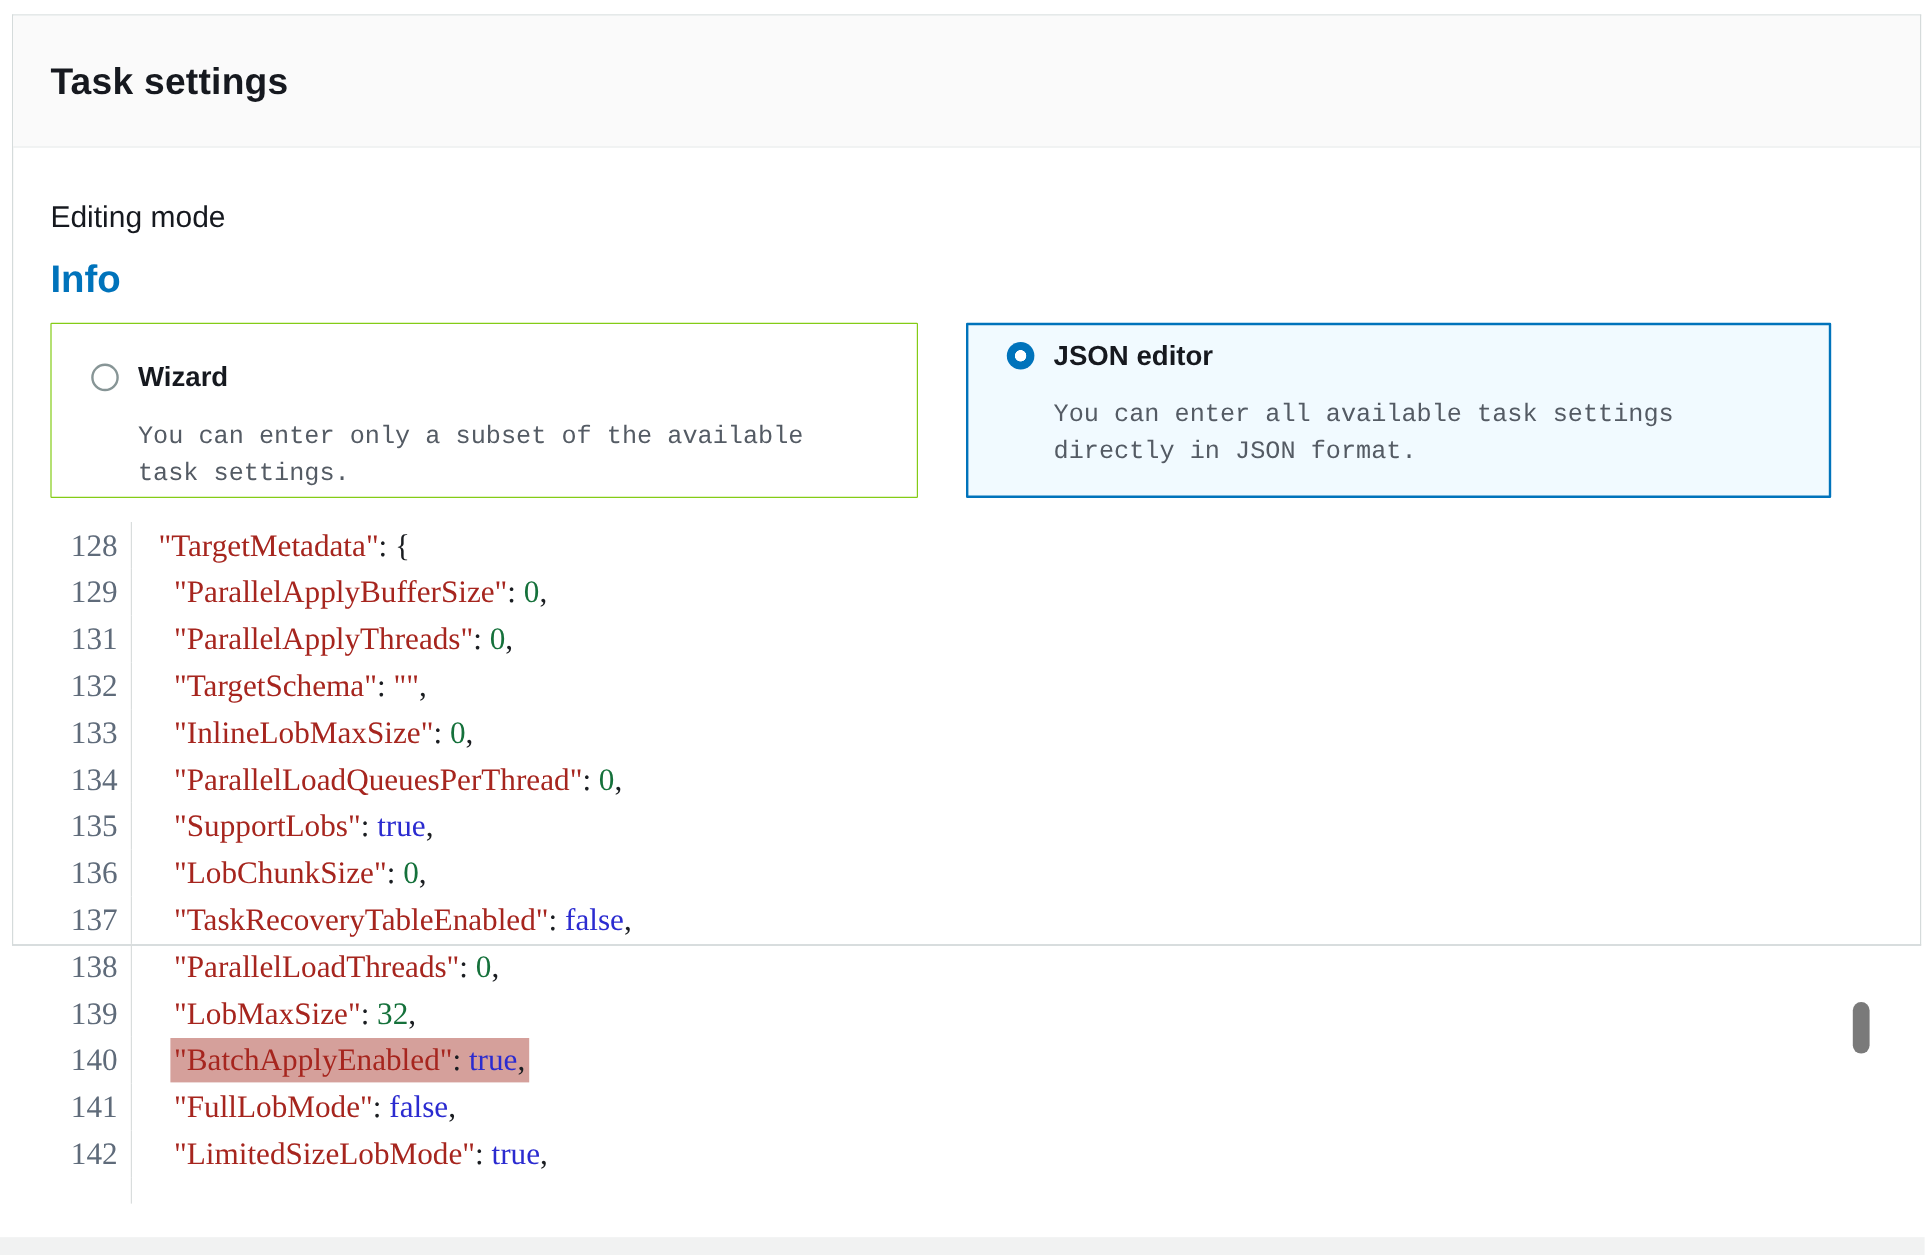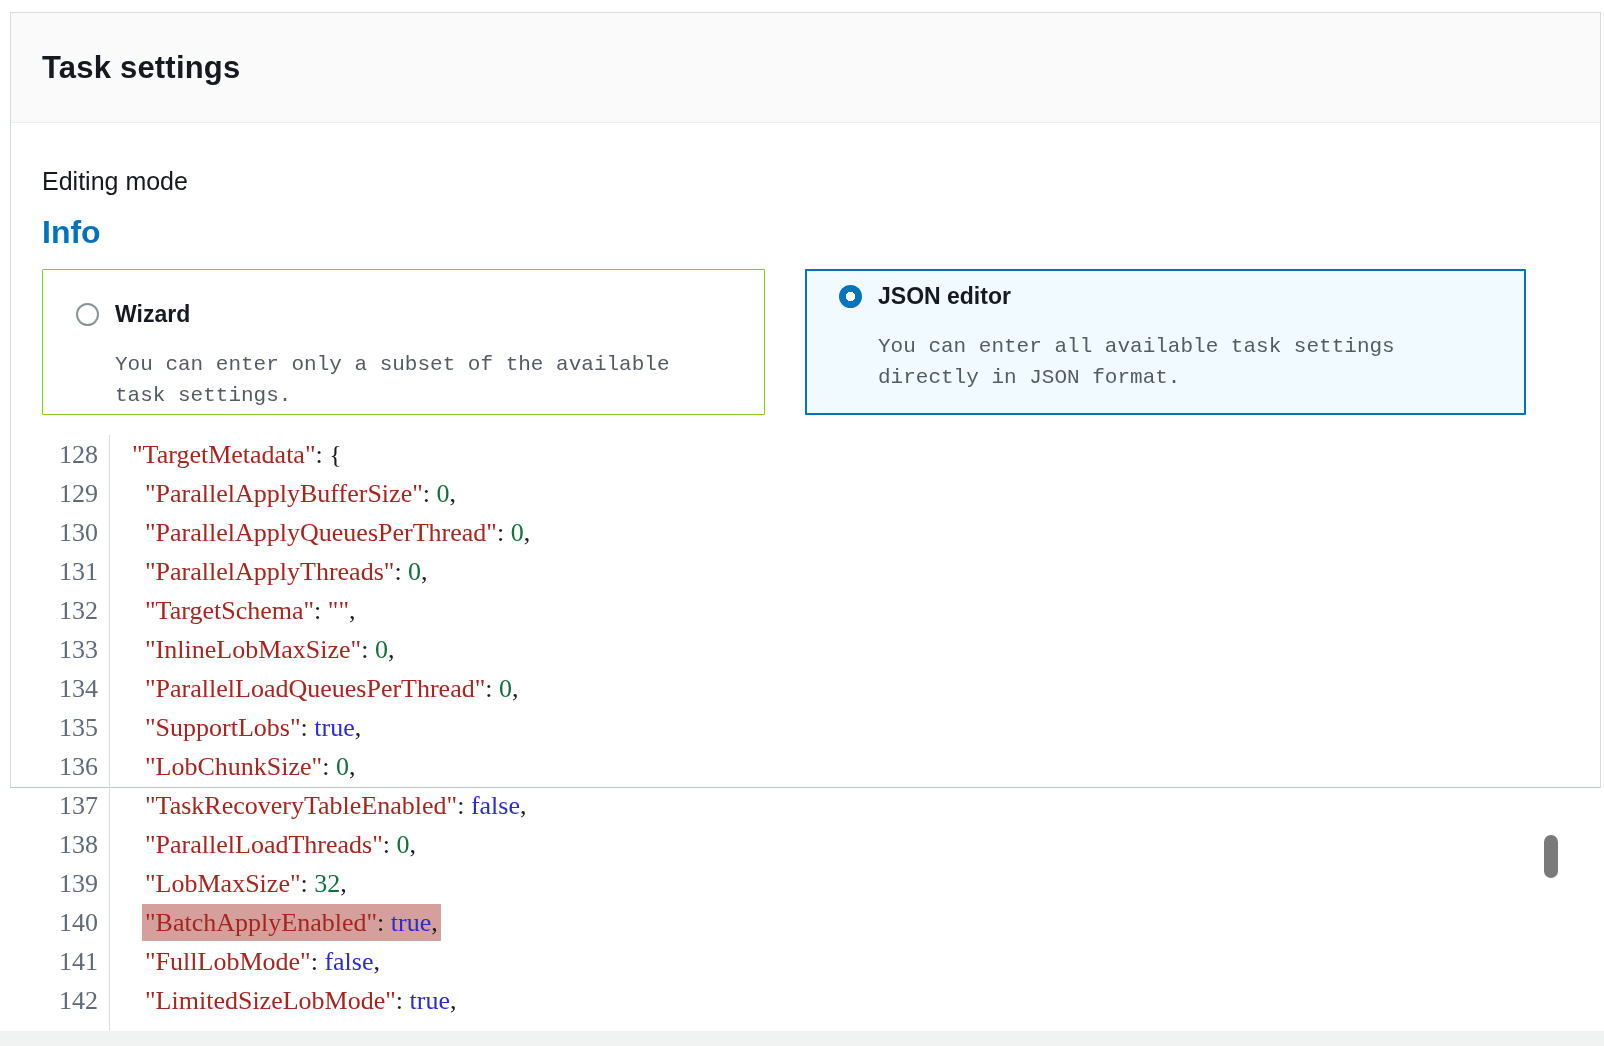--- a/index.html
+++ b/index.html
@@ -200,24 +200,20 @@
       <div class="editor" id="editor-lines">
           <div class="ed-row">
             <div class="ed-gutter">128</div>
             <div class="ed-code">  <span class="ed-content"><span class="tok-key">"TargetMetadata"</span><span class="tok-punc">: </span><span class="tok-punc">{</span></span></div>
           </div>
           <div class="ed-row">
             <div class="ed-gutter">129</div>
             <div class="ed-code">    <span class="ed-content"><span class="tok-key">"ParallelApplyBufferSize"</span><span class="tok-punc">: </span><span class="tok-number">0</span><span class="tok-punc">,</span></span></div>
           </div>
           <div class="ed-row">
-            <div class="ed-gutter">130</div>
-            <div class="ed-code">    <span class="ed-content"><span class="tok-key">"ParallelApplyQueuesPerThread"</span><span class="tok-punc">: </span><span class="tok-number">0</span><span class="tok-punc">,</span></span></div>
-          </div>
-          <div class="ed-row">
             <div class="ed-gutter">131</div>
             <div class="ed-code">    <span class="ed-content"><span class="tok-key">"ParallelApplyThreads"</span><span class="tok-punc">: </span><span class="tok-number">0</span><span class="tok-punc">,</span></span></div>
           </div>
           <div class="ed-row">
             <div class="ed-gutter">132</div>
             <div class="ed-code">    <span class="ed-content"><span class="tok-key">"TargetSchema"</span><span class="tok-punc">: </span><span class="tok-string">""</span><span class="tok-punc">,</span></span></div>
           </div>
           <div class="ed-row">
             <div class="ed-gutter">133</div>
             <div class="ed-code">    <span class="ed-content"><span class="tok-key">"InlineLobMaxSize"</span><span class="tok-punc">: </span><span class="tok-number">0</span><span class="tok-punc">,</span></span></div>

